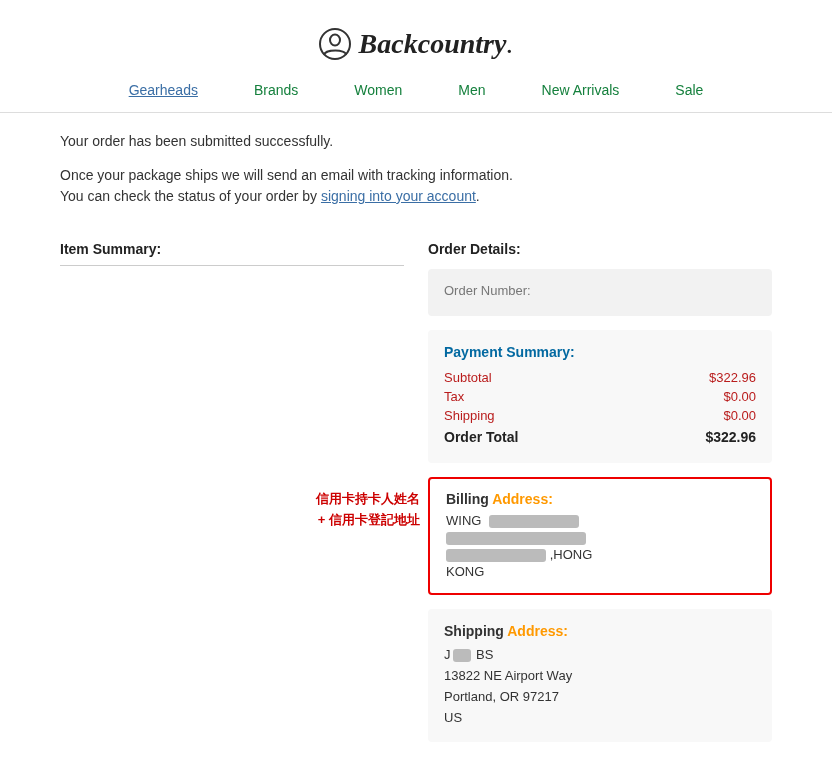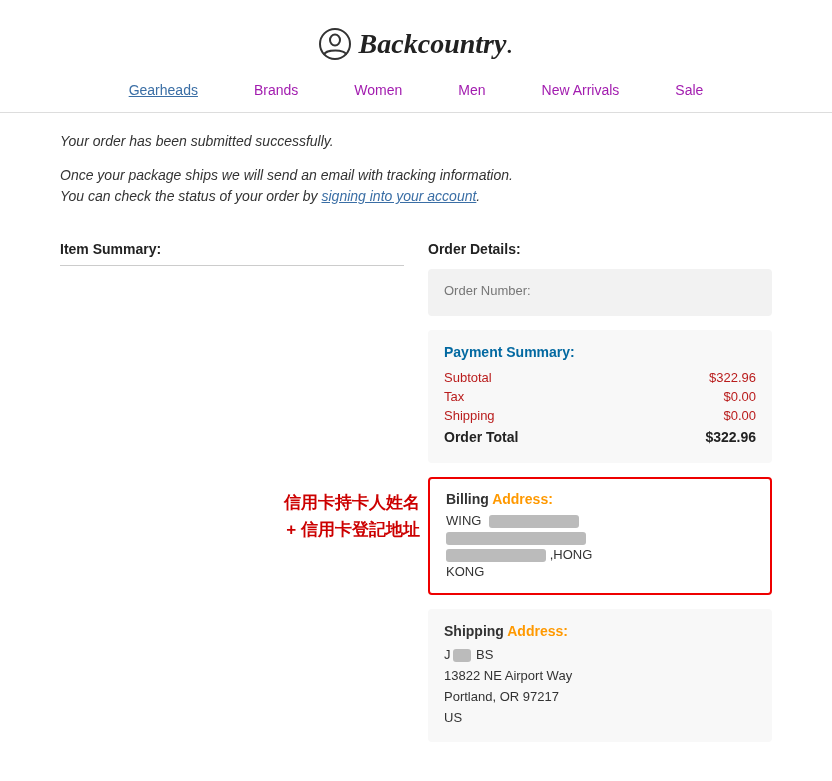--- a/index.html
+++ b/index.html
@@ -40,21 +40,21 @@
     }
 
     
     .nav {
       display: flex;
       justify-content: center;
       gap: 56px;
       padding: 8px 0 4px 0;
     }
     .nav-item {
-      color: #a21caf;
+      color: #15803d;
       text-decoration: none;
       font-size: 14px;
       cursor: pointer;
     }
     .nav-item.active {
       color: #3a6ea5;
       text-decoration: underline;
     }
 
     .success-message {
@@ -160,21 +160,21 @@
       color: #333;
       margin-bottom: 2px;
     }
 
     
     .annotation {
       position: absolute;
       left: -200px;
       top: 10px;
       color: #cc0000;
-      font-size: 17px;
+      font-size: 13px;
       font-weight: bold;
       line-height: 1.6;
       width: 190px;
       text-align: right;
     }
 
     
     .shipping-box {
       background: #f8f8f8;
       border-radius: 4px;
@@ -198,21 +198,20 @@
       color: #333;
       line-height: 1.6;
     }
 
     .content-wrapper {
       padding: 0 60px;
     }
 
     .message-area {
       padding: 20px 0 10px 0;
-      font-style: italic;
     }
 
     .columns-area {
       display: flex;
       gap: 24px;
       align-items: flex-start;
     }
 
     .left-col {
       flex: 1.1;

